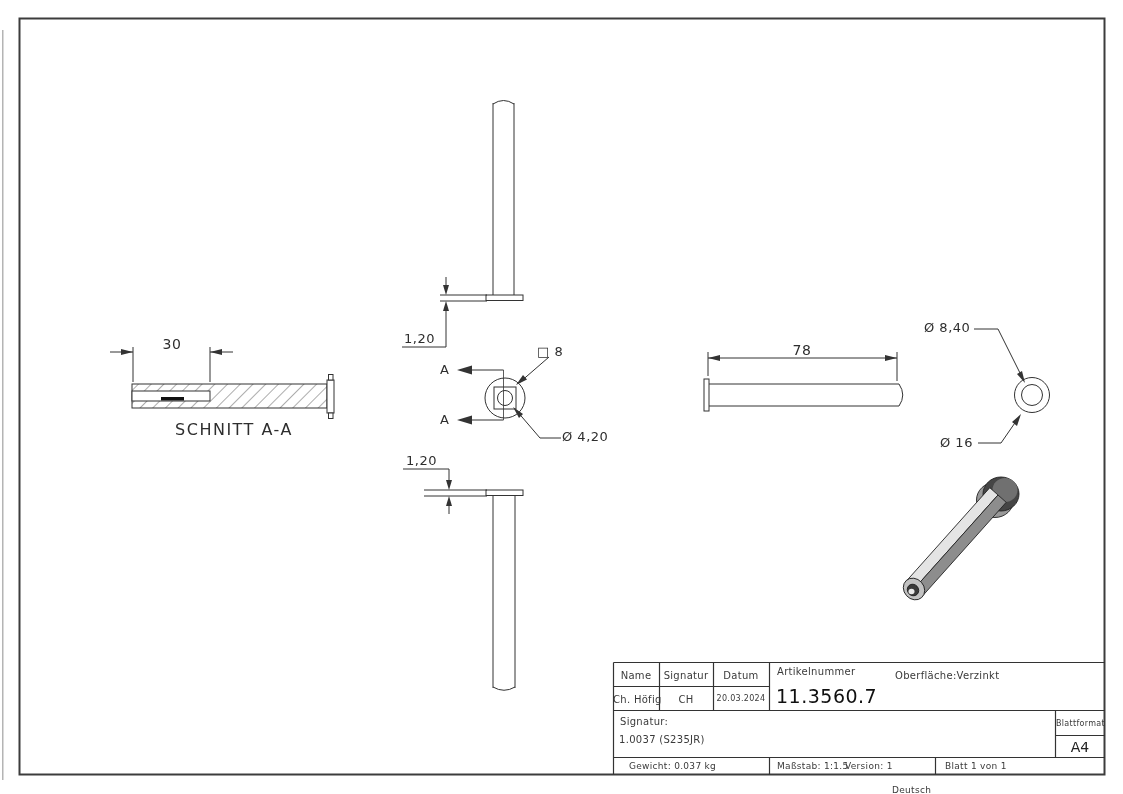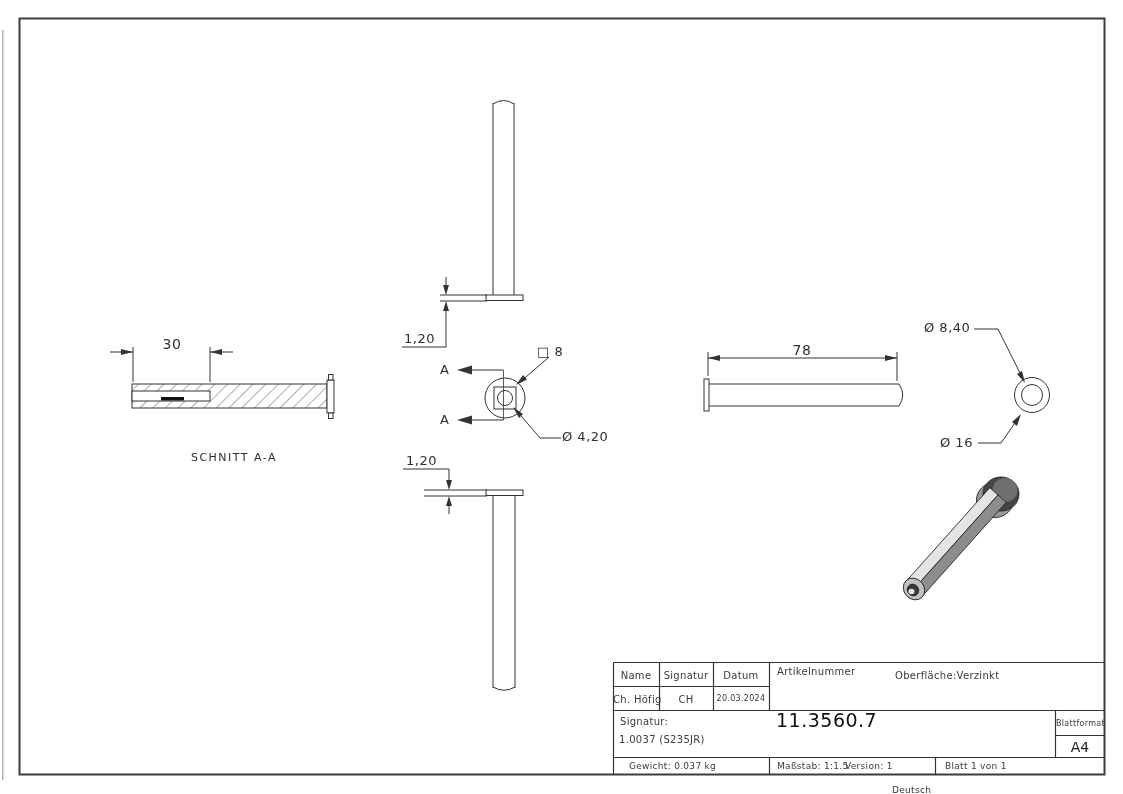--- a/index.html
+++ b/index.html
@@ -7,21 +7,21 @@
          font-family:"DejaVu Sans",sans-serif;color:#2e2e2e;}
   #linework{position:absolute;left:0;top:0;}
   .t{position:absolute;white-space:nowrap;color:#2e2e2e;}
   .dim{font-size:14px;letter-spacing:0.5px;}
   .dim-s{font-size:13px;letter-spacing:0.5px;}
   .ctr{text-align:center;}
   .tb{font-size:10px;letter-spacing:0.3px;color:#3a3a3a;}
   .tb-c{text-align:center;}
   .article{font-size:19px;letter-spacing:0.5px;color:#101010;}
   .a4{font-size:14px;color:#222;}
-  .schnitt{font-size:11px;letter-spacing:1.5px;margin-top:31px;}
+  .schnitt{font-size:16px;letter-spacing:1.5px;}
   .surface{display:flex;}
 </style>
 </head>
 <body>
 
 <div id="sheet">
 
 <svg id="linework" width="1123" height="794" viewBox="0 0 1123 794">
   <defs>
     <pattern id="hatch" width="9" height="9" patternUnits="userSpaceOnUse" patternTransform="rotate(45)">
@@ -192,21 +192,21 @@
 <div class="t tb tb-c" style="left:659px;top:670px;width:54px;">Signatur</div>
 <div class="t tb tb-c" style="left:713px;top:670px;width:56px;">Datum</div>
 <div class="t tb" style="left:777px;top:666px;">Artikelnummer</div>
 <div class="t tb surface" style="left:895px;top:670px;">
   <span>Oberfläche:</span>
   <span>Verzinkt</span>
 </div>
 <div class="t tb tb-c" style="left:613px;top:694px;width:46px;">Ch. Höfig</div>
 <div class="t tb tb-c" style="left:659px;top:694px;width:54px;">CH</div>
 <div class="t tb tb-c" style="left:713px;top:694px;width:56px;font-size:8px;">20.03.2024</div>
-<div class="t article" style="left:776px;top:685px;margin-top:24px;">11.3560.7</div>
+<div class="t article" style="left:776px;top:685px;">11.3560.7</div>
 <div class="t tb" style="left:620px;top:716px;">Signatur:</div>
 <div class="t tb" style="left:619px;top:734px;">1.0037 (S235JR)</div>
 <div class="t tb tb-c" style="left:1056px;top:719px;width:48px;font-size:8px;">Blattformat</div>
 <div class="t a4 tb-c" style="left:1056px;top:739px;width:48px;">A4</div>
 <div class="t tb" style="left:629px;top:761px;font-size:9px;">Gewicht: 0.037 kg</div>
 <div class="t tb" style="left:777px;top:761px;font-size:9px;">Maßstab: 1:1.5</div>
 <div class="t tb" style="left:845px;top:761px;font-size:9px;">Version: 1</div>
 <div class="t tb" style="left:892px;top:761px;font-size:9px;margin-top:24px;">Deutsch</div>
 <div class="t tb" style="left:945px;top:761px;font-size:9px;">Blatt 1 von 1</div>
 

